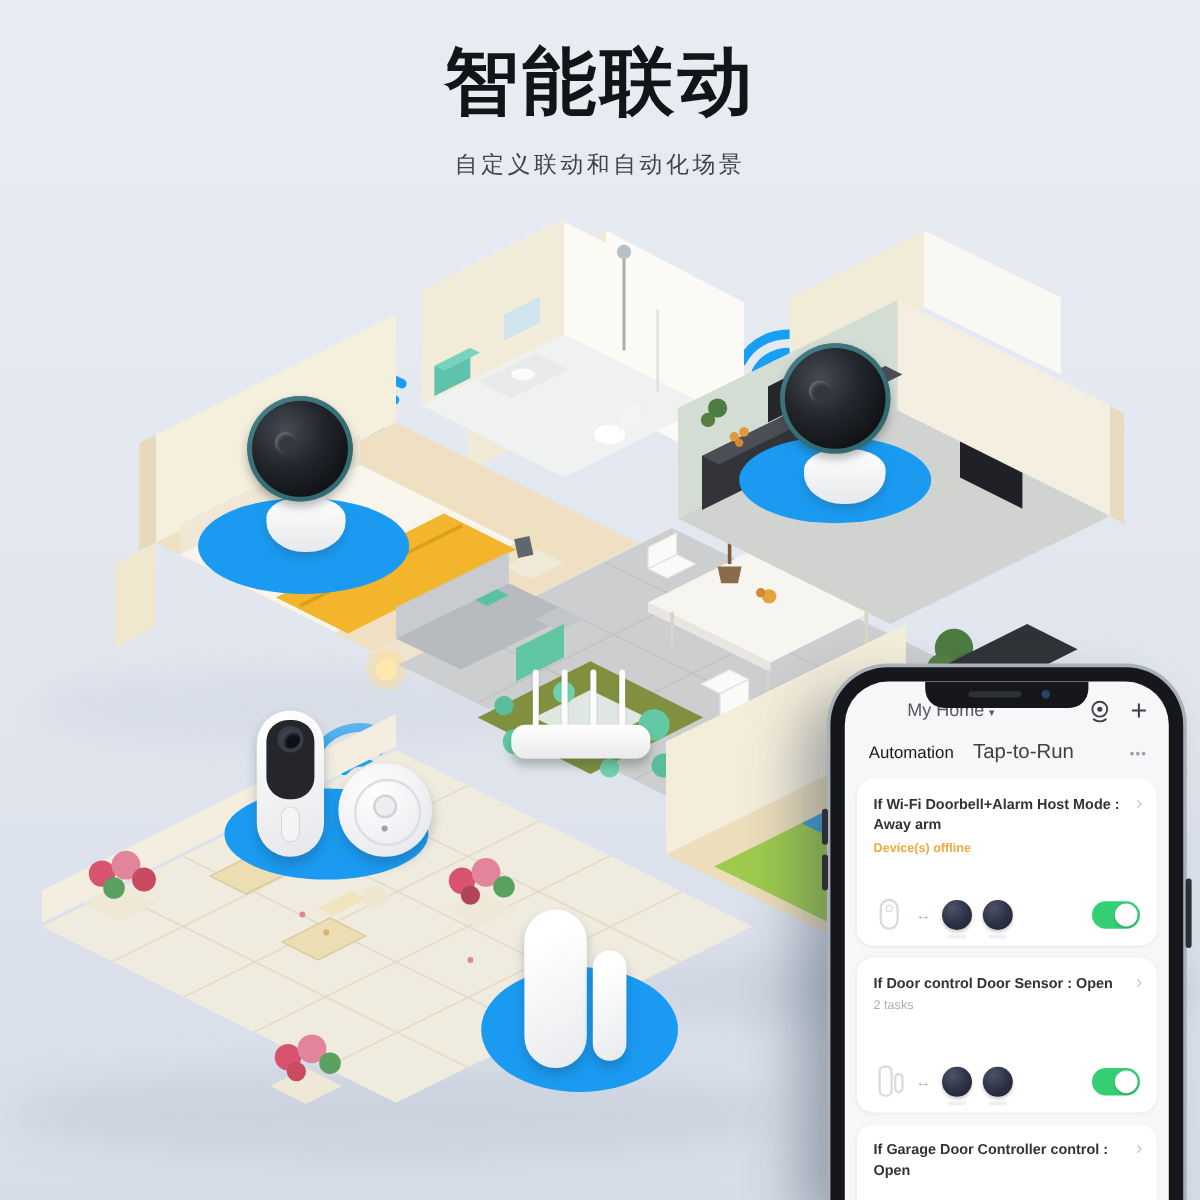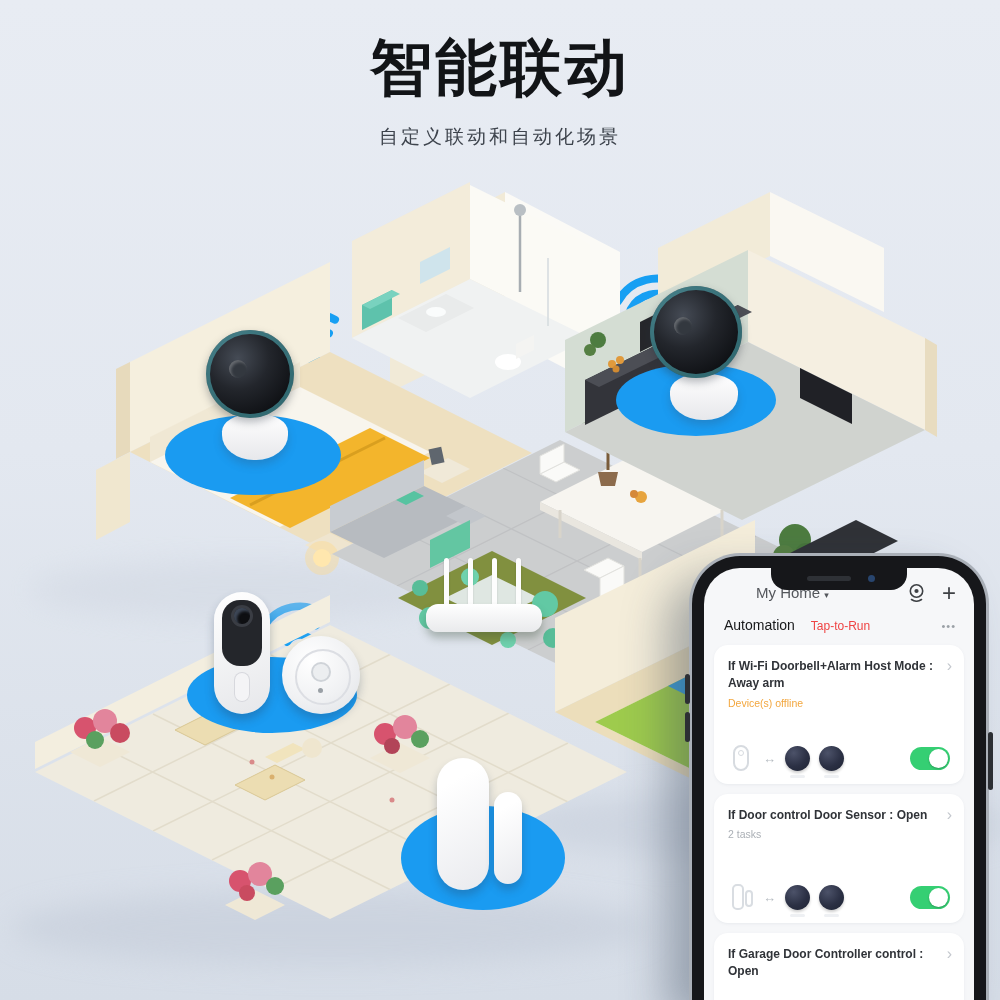--- a/index.html
+++ b/index.html
@@ -62,30 +62,30 @@
   .batt{width:21px;height:11px;border:1px solid #8f949b;border-radius:3px;position:relative;}
   .batt::before{content:"";position:absolute;left:1px;top:1px;bottom:1px;width:7px;background:#ff453a;border-radius:1.5px;}
   .batt::after{content:"";position:absolute;right:-4px;top:3px;width:2px;height:4px;background:#8f949b;border-radius:0 2px 2px 0;}
   .appheader{display:flex;align-items:center;padding:15px 18px 0 20px;margin-left:32px;}
   .home{font-size:15px;color:#54575c;}
   .caret{font-size:9px;color:#54575c;margin-left:4px;}
   .ah-icons{margin-left:auto;display:flex;align-items:center;gap:16px;color:#3e4145;}
   .plus{font-size:24px;font-weight:300;line-height:18px;}
   .tabs{display:flex;align-items:baseline;padding:15px 18px 8px 20px;}
   .tab-on{font-size:14px;font-weight:400;color:#17181a;}
-  .tab-off{font-size:12px;color:#ef4444;margin-left:16px;}
+  .tab-off{font-size:17px;color:#404040;margin-left:16px;}
   .more{margin-left:auto;font-size:11px;color:#9aa0a6;letter-spacing:1px;}
   .cards{padding:4px 10px 0;display:flex;flex-direction:column;gap:10px;}
   .card{position:relative;background:#ffffff;border-radius:14px;padding:13px 14px 12px;
     box-shadow:0 1px 3px rgba(120,130,150,.10);display:flex;flex-direction:column;}
   .c1{min-height:114px;} .c2{min-height:104px;} .c3{min-height:126px;}
   .ctitle{font-size:12px;line-height:1.45;font-weight:700;color:#303338;padding-right:16px;}
   .chev{position:absolute;right:12px;top:12px;font-size:16px;color:#c4c8ce;}
   .csub{margin-top:4px;font-size:10.5px;}
-  .sub-offline{color:#f3a73f;} .sub-info{color:#abb0b6;}
+  .sub-offline{color:#f3a73f;font-weight:bold;} .sub-info{color:#abb0b6;}
   .icon-row{margin-top:auto;display:flex;align-items:center;gap:9px;padding-top:14px;}
   .devglyph{position:relative;width:26px;height:28px;flex:none;}
   .bell-g{position:absolute;left:5px;top:1px;width:12px;height:22px;border:2px solid #d7dbe0;border-radius:8px;}
   .bell-g::before{content:"";position:absolute;left:3px;top:3px;width:4px;height:4px;border:1.5px solid #d7dbe0;border-radius:50%;}
   .sens-g1{position:absolute;left:4px;top:1px;width:8px;height:22px;border:2px solid #d9dde2;border-radius:5px;}
   .sens-g2{position:absolute;left:17px;top:7px;width:4px;height:13px;border:2px solid #d9dde2;border-radius:4px;}
   .larrow{font-size:13px;color:#b6bcc2;flex:none;}
   .knob{width:25px;height:25px;border-radius:50%;flex:none;position:relative;
     background:radial-gradient(circle at 35% 28%,#4c5269 0%,#2b3044 55%,#1e2333 100%);
     box-shadow:0 2px 3px rgba(0,0,0,.2);}

